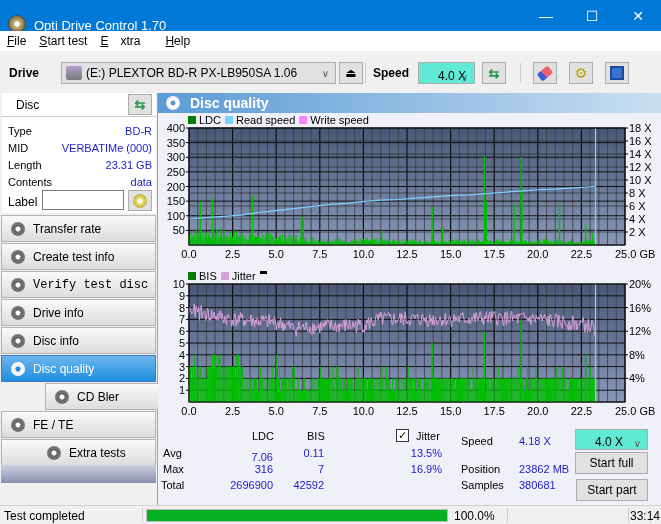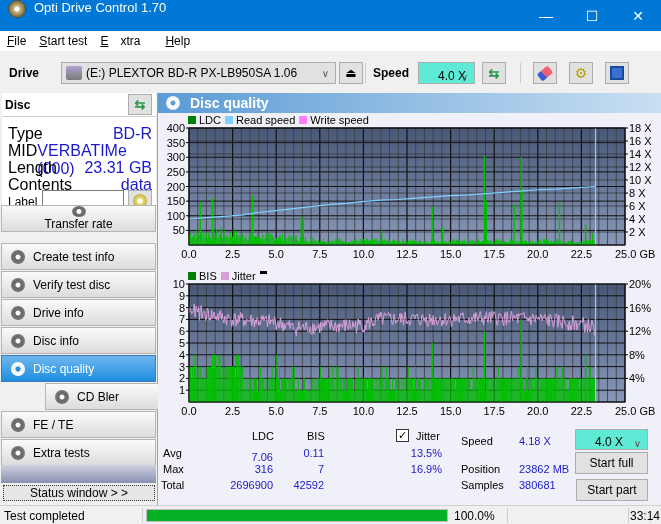--- a/index.html
+++ b/index.html
@@ -1,33 +1,33 @@
 <!DOCTYPE html>
 <html><head>
 <meta charset="utf-8">
 <style>
 *{box-sizing:border-box;margin:0;padding:0}
 body{width:661px;height:524px;overflow:hidden;font-family:"Liberation Sans",sans-serif;font-size:12px;color:#000;background:#f0f0f0;position:relative}
-.titlebar{position:absolute;left:0;top:0;width:661px;height:33px;background:#0078d7;color:#fff;display:flex;align-items:flex-start}
+.titlebar{position:absolute;left:0;top:0;width:661px;height:33px;background:#0078d7;color:#fff;display:flex;align-items:flex-end}
 .titlebar .appicon{width:18px;height:18px;margin-left:8px;border-radius:50%;background:radial-gradient(circle,#fff 0 2px,#c9b98a 3px,#7d6a3a 8px,#333 9px)}
 .titlebar .title{margin-left:8px;font-size:13px}
 .winbtn{position:absolute;top:0;width:46px;height:31px;display:flex;align-items:center;justify-content:center;color:#fff;font-size:14px}
 .menubar{position:absolute;top:31px;left:0;width:661px;height:20px;background:#fff;display:flex;align-items:center;font-size:12px}
 .menubar span{margin-left:7px;margin-right:6px}
 .menubar u{text-decoration:underline}
 .toolbar{position:absolute;top:51px;left:0;width:661px;height:42px;background:#f0f0f0}
 .lbl-bold{font-weight:bold;font-size:12px;position:absolute}
 .drivesel{position:absolute;left:61px;top:11px;width:275px;height:22px;border:1px solid #adadad;background:#e1e1e1;display:flex;align-items:center;font-size:12px}
 .tbtn{position:absolute;width:24px;height:22px;border:1px solid #adadad;background:#e1e1e1;display:flex;align-items:center;justify-content:center}
 .combo{position:absolute;border:1px solid #adadad;background:#5eead4;display:flex;align-items:flex-end;font-size:12px;padding-left:19px}
 .combo .chev{position:absolute;right:6px;font-size:10px;color:#555}
 .sidebar{position:absolute;left:0;top:93px;width:158px;height:412px;background:#f0f0f0;border-right:1px solid #a0a0a0}
 .disc-hdr{position:absolute;left:2px;top:0;width:154px;height:24px;background:#fff;border-bottom:1px solid #ccc}
 .disc-info{position:absolute;left:2px;top:24px;width:154px;height:96px;background:#fff}
-.drow{position:absolute;left:6px;width:144px;display:flex;justify-content:space-between;font-size:16px}
+.drow{position:absolute;left:6px;width:144px;display:flex;justify-content:space-between;font-size:11px}
 .drow .v{color:#1a1acc}
 .navbtn{position:absolute;left:1px;width:155px;height:27px;background:linear-gradient(#fafafa,#dcdcdc);border:1px solid #b4b4b4;display:flex;align-items:center;font-size:12px}
 .navbtn .ico{width:14px;height:14px;border-radius:50%;background:radial-gradient(circle,#fff 0 2px,#666 3px,#777 7px);margin-left:9px;margin-right:8px}
 .navbtn.active{background:linear-gradient(#6fb6ee,#1e8ee0);color:#fff;border-color:#3a7bc0}
 .navbtn.active .ico{background:radial-gradient(circle,#1e8ee0 0 2px,#eee 3px,#fff 7px)}
 .statuswin{position:absolute;left:3px;top:392px;width:152px;height:16px;border:1px dotted #333;background:#e6e6e6;text-align:center;font-size:12px;line-height:14px}
 .main{position:absolute;left:158px;top:93px;width:503px;height:412px;background:#f0f0f8}
 .dq-hdr{position:absolute;left:0;top:0;width:503px;height:20px;background:linear-gradient(90deg,#5b9bd5,#c9dff2);color:#fff;font-weight:bold;font-size:14px;display:flex;align-items:center}
 .legend{position:absolute;font-size:11px;display:flex;align-items:center}
 .legend i{display:inline-block;width:8px;height:8px;margin:0 3px 0 4px}
@@ -81,21 +81,21 @@
   <div class="tbtn" style="left:569px;top:11px">
     <span style="color:#b8a000;font-size:14px">⚙</span>
   </div>
   <div class="tbtn" style="left:605px;top:11px">
     <span style="width:14px;height:14px;background:#3a70d0;border:2px solid #1a4aa0;display:inline-block"></span>
   </div>
 </div>
 
 <div class="sidebar">
   <div class="disc-hdr">
-    <span style="position:absolute;left:3px;top:5px;font-weight:bold">Disc</span>
+    <span style="position:absolute;left:14px;top:5px;font-weight:normal">Disc</span>
     <div class="tbtn" style="left:126px;top:1px;width:24px;height:21px">
       <span style="color:#2a9a4a;font-size:13px;font-weight:bold">⇆</span>
     </div>
   </div>
   <div class="disc-info">
     <div class="drow" style="top:8px">
         <span>Type</span>
         <span class="v">BD-R</span>
       </div>
     <div class="drow" style="top:25px">
@@ -110,29 +110,29 @@
         <span>Contents</span>
         <span class="v">data</span>
       </div>
     <span style="position:absolute;left:6px;top:78px">Label</span>
     <input style="position: absolute; left: 40px; top: 73px; width: 82px; height: 20px; border: 1px solid rgb(122, 122, 122);" value="">
     <div class="tbtn" style="left:126px;top:73px;width:24px;height:21px">
       <span style="width:14px;height:14px;border-radius:50%;background:radial-gradient(circle,#fff 0 2px,#e8e070 3px,#c0b040 7px);display:inline-block"></span>
     </div>
   </div>
   <div id="nav">
-      <div class="navbtn" style="top: 112px; flex-direction: column;">
+      <div class="navbtn" style="top: 122px;">
         <span class="ico"></span>
         <span>Transfer rate</span>
       </div>
       <div class="navbtn" style="top: 150px;">
         <span class="ico"></span>
         <span>Create test info</span>
       </div>
-      <div class="navbtn" style="top: 178px;">
+      <div class="navbtn" style="top: 178px; font-family: Liberation Mono, monospace;">
         <span class="ico"></span>
         <span>Verify test disc</span>
       </div>
       <div class="navbtn" style="top: 206px;">
         <span class="ico"></span>
         <span>Drive info</span>
       </div>
       <div class="navbtn" style="top: 234px;">
         <span class="ico"></span>
         <span>Disc info</span>
@@ -142,27 +142,26 @@
         <span>Disc quality</span>
       </div>
       <div class="navbtn" style="top: 290px; margin-left: 44px;">
         <span class="ico"></span>
         <span>CD Bler</span>
       </div>
       <div class="navbtn" style="top: 318px;">
         <span class="ico"></span>
         <span>FE / TE</span>
       </div>
-      <div class="navbtn" style="top: 346px;">
+      <div class="navbtn" style="top: 346px; padding-left: 36px;">
         <span class="ico"></span>
         <span>Extra tests</span>
       </div>
     </div>
   <div style="position:absolute;left:1px;top:372px;width:155px;height:18px;background:linear-gradient(#d0d0e0,#8890b0)"></div>
-  <div class="statuswin">Status window &gt; &gt;</div>
 </div>
 
 <div class="main">
   <div class="dq-hdr">
     <span style="width:14px;height:14px;border-radius:50%;background:radial-gradient(circle,#5b9bd5 0 2px,#fff 3px,#eee 7px);margin-left:8px;margin-right:10px;display:inline-block"></span>
     <span>Disc quality</span>
   </div>
 
   <div class="legend" style="left:30px;top:21px">
     <i style="background:#008000;margin-left:0"></i>

